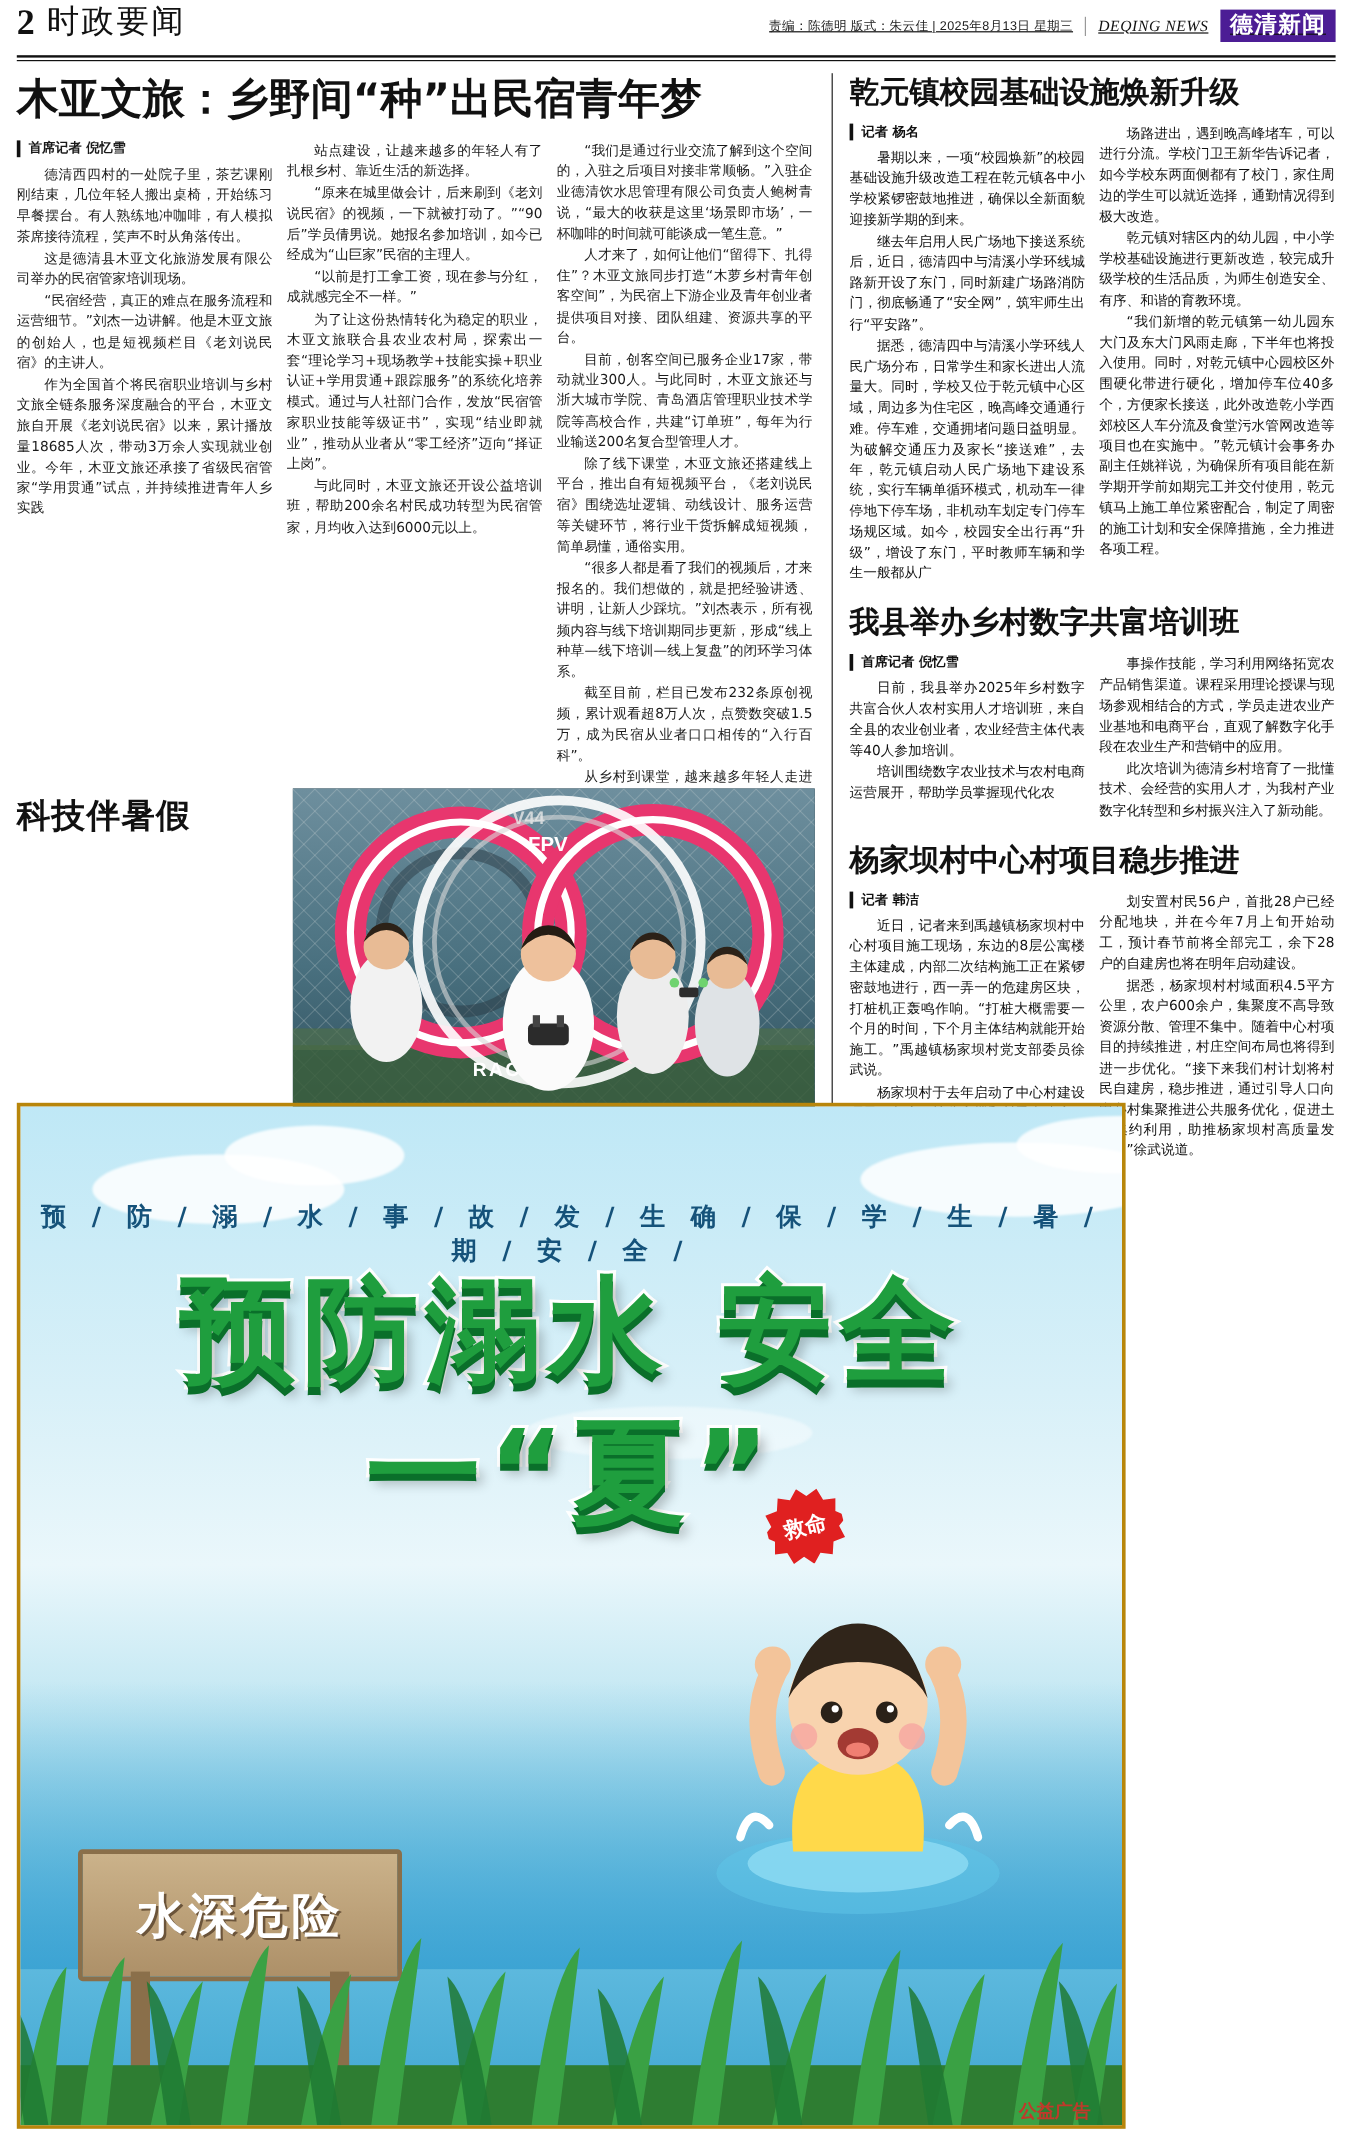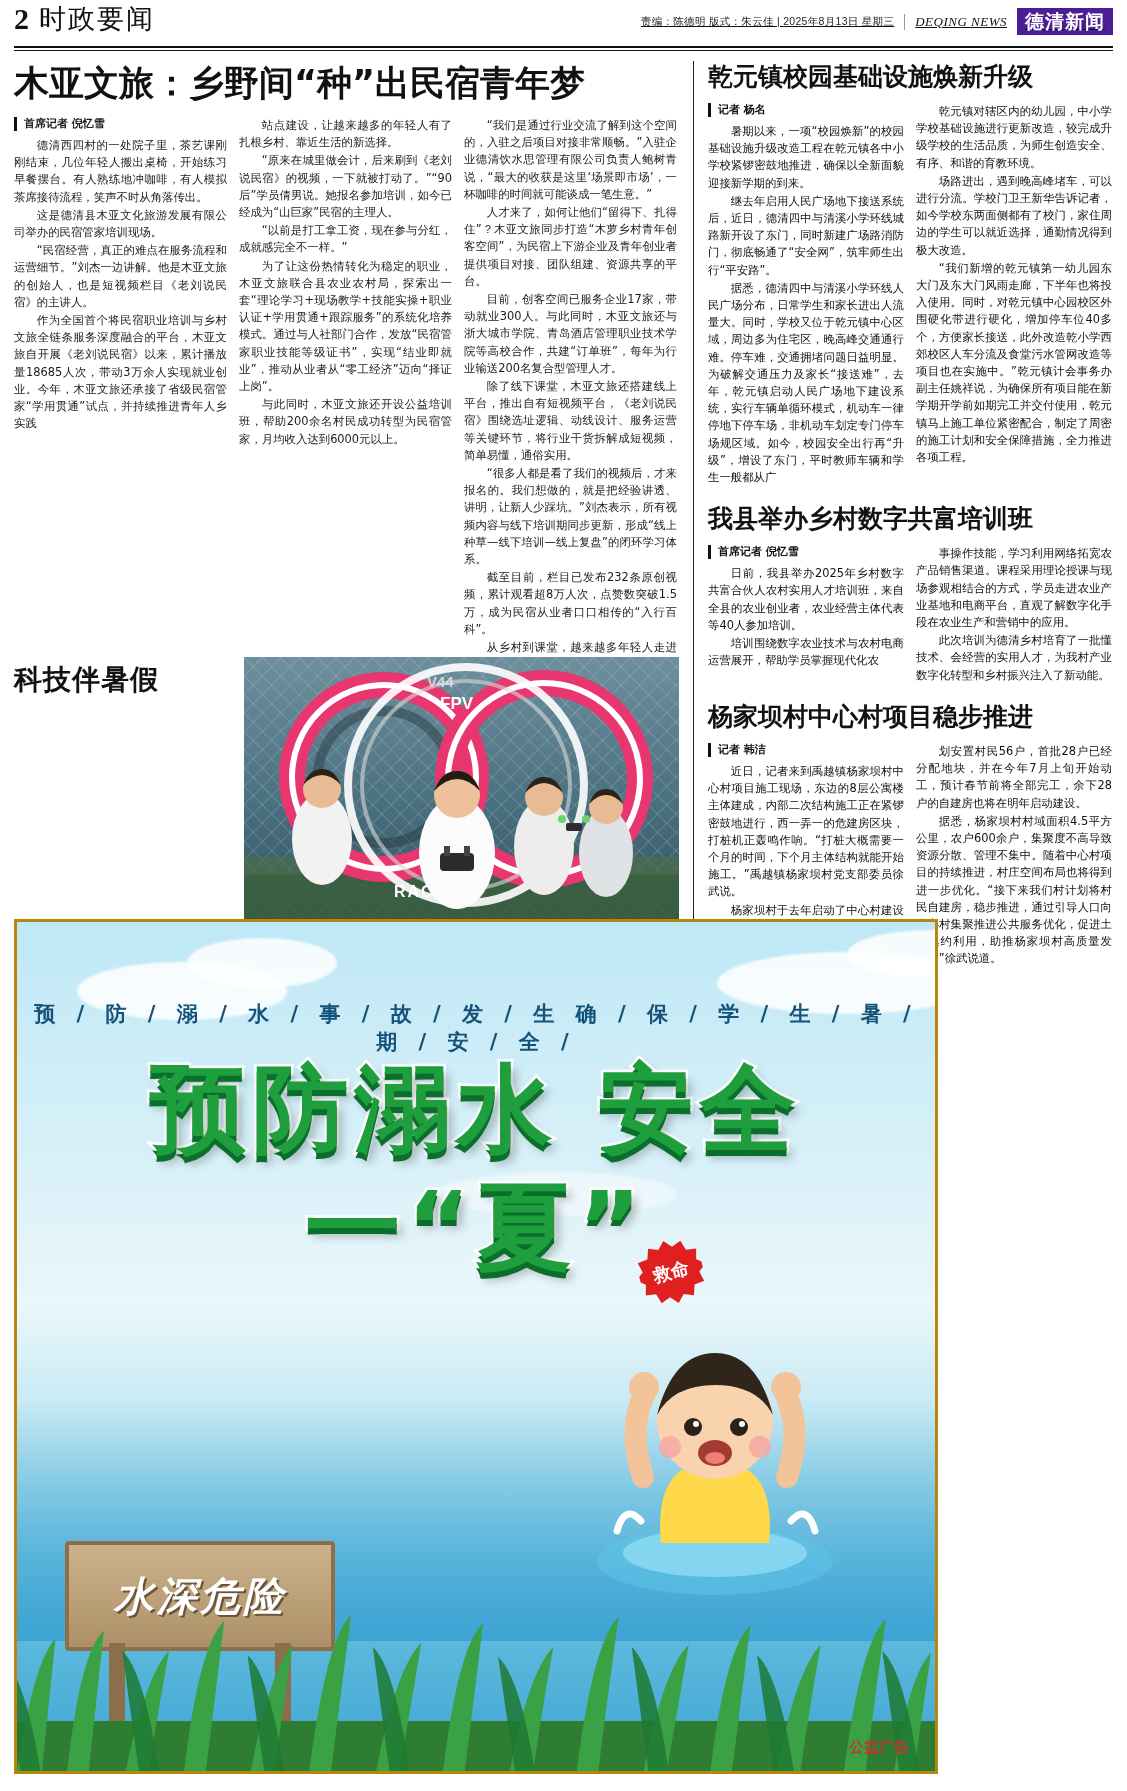--- a/index.html
+++ b/index.html
@@ -217,39 +217,38 @@
     letter-spacing: 6px;
     color: #1f9e3e;
     -webkit-text-stroke: 5px #ffffff;
     paint-order: stroke fill;
     text-shadow: 0 6px 0 #0a6f2a, 5px 8px 10px rgba(0,0,0,0.25);
     line-height: 118px;
   }
   .ad-credit {
     position: absolute;
     right: 26px;
-    bottom: 14px;
+    bottom: 2px;
     color: #c0392b;
     font-size: 15px;
     font-weight: bold;
     font-family: "DejaVu Sans", sans-serif;
   }
   .sign {
     position: absolute;
     left: 48px;
     bottom: 120px;
     width: 270px;
     height: 110px;
     background: linear-gradient(#cbb28a, #ad9068);
     border: 4px solid #8a6f4a;
     border-radius: 4px;
     display: flex;
     align-items: center;
     justify-content: center;
-    font-style: italic;
   }
   .sign span {
     font-size: 40px;
     font-weight: bold;
     color: #ffffff;
     font-family: "DejaVu Sans", sans-serif;
     letter-spacing: 3px;
     text-shadow: 2px 2px 0 #6b543a;
   }
   .sign:before, .sign:after {
@@ -416,22 +415,22 @@
       <div>
         <div class="r-headline">乾元镇校园基础设施焕新升级</div>
         <div class="r-cols">
           <div class="r-col">
             <div class="byline">记者 杨名</div>
             <p>暑期以来，一项“校园焕新”的校园基础设施升级改造工程在乾元镇各中小学校紧锣密鼓地推进，确保以全新面貌迎接新学期的到来。</p>
             <p>继去年启用人民广场地下接送系统后，近日，德清四中与清溪小学环线城路新开设了东门，同时新建广场路消防门，彻底畅通了“安全网”，筑牢师生出行“平安路”。</p>
             <p>据悉，德清四中与清溪小学环线人民广场分布，日常学生和家长进出人流量大。同时，学校又位于乾元镇中心区域，周边多为住宅区，晚高峰交通通行难。停车难，交通拥堵问题日益明显。为破解交通压力及家长“接送难”，去年，乾元镇启动人民广场地下建设系统，实行车辆单循环模式，机动车一律停地下停车场，非机动车划定专门停车场规区域。如今，校园安全出行再“升级”，增设了东门，平时教师车辆和学生一般都从广</p>
           </div>
           <div class="r-col">
+            <p>场路进出，遇到晚高峰堵车，可以进行分流。学校门卫王新华告诉记者，如今学校东两面侧都有了校门，家住周边的学生可以就近选择，通勤情况得到极大改造。</p>
             <p>乾元镇对辖区内的幼儿园，中小学学校基础设施进行更新改造，较完成升级学校的生活品质，为师生创造安全、有序、和谐的育教环境。</p>
-            <p>场路进出，遇到晚高峰堵车，可以进行分流。学校门卫王新华告诉记者，如今学校东两面侧都有了校门，家住周边的学生可以就近选择，通勤情况得到极大改造。</p>
             <p>“我们新增的乾元镇第一幼儿园东大门及东大门风雨走廊，下半年也将投入使用。同时，对乾元镇中心园校区外围硬化带进行硬化，增加停车位40多个，方便家长接送，此外改造乾小学西郊校区人车分流及食堂污水管网改造等项目也在实施中。”乾元镇计会事务办副主任姚祥说，为确保所有项目能在新学期开学前如期完工并交付使用，乾元镇马上施工单位紧密配合，制定了周密的施工计划和安全保障措施，全力推进各项工程。</p>
           </div>
         </div>
       </div>
 
       <div class="r-sec">
         <div class="r-headline">我县举办乡村数字共富培训班</div>
         <div class="r-cols">
           <div class="r-col">
             <div class="byline">首席记者 倪忆雪</div>

